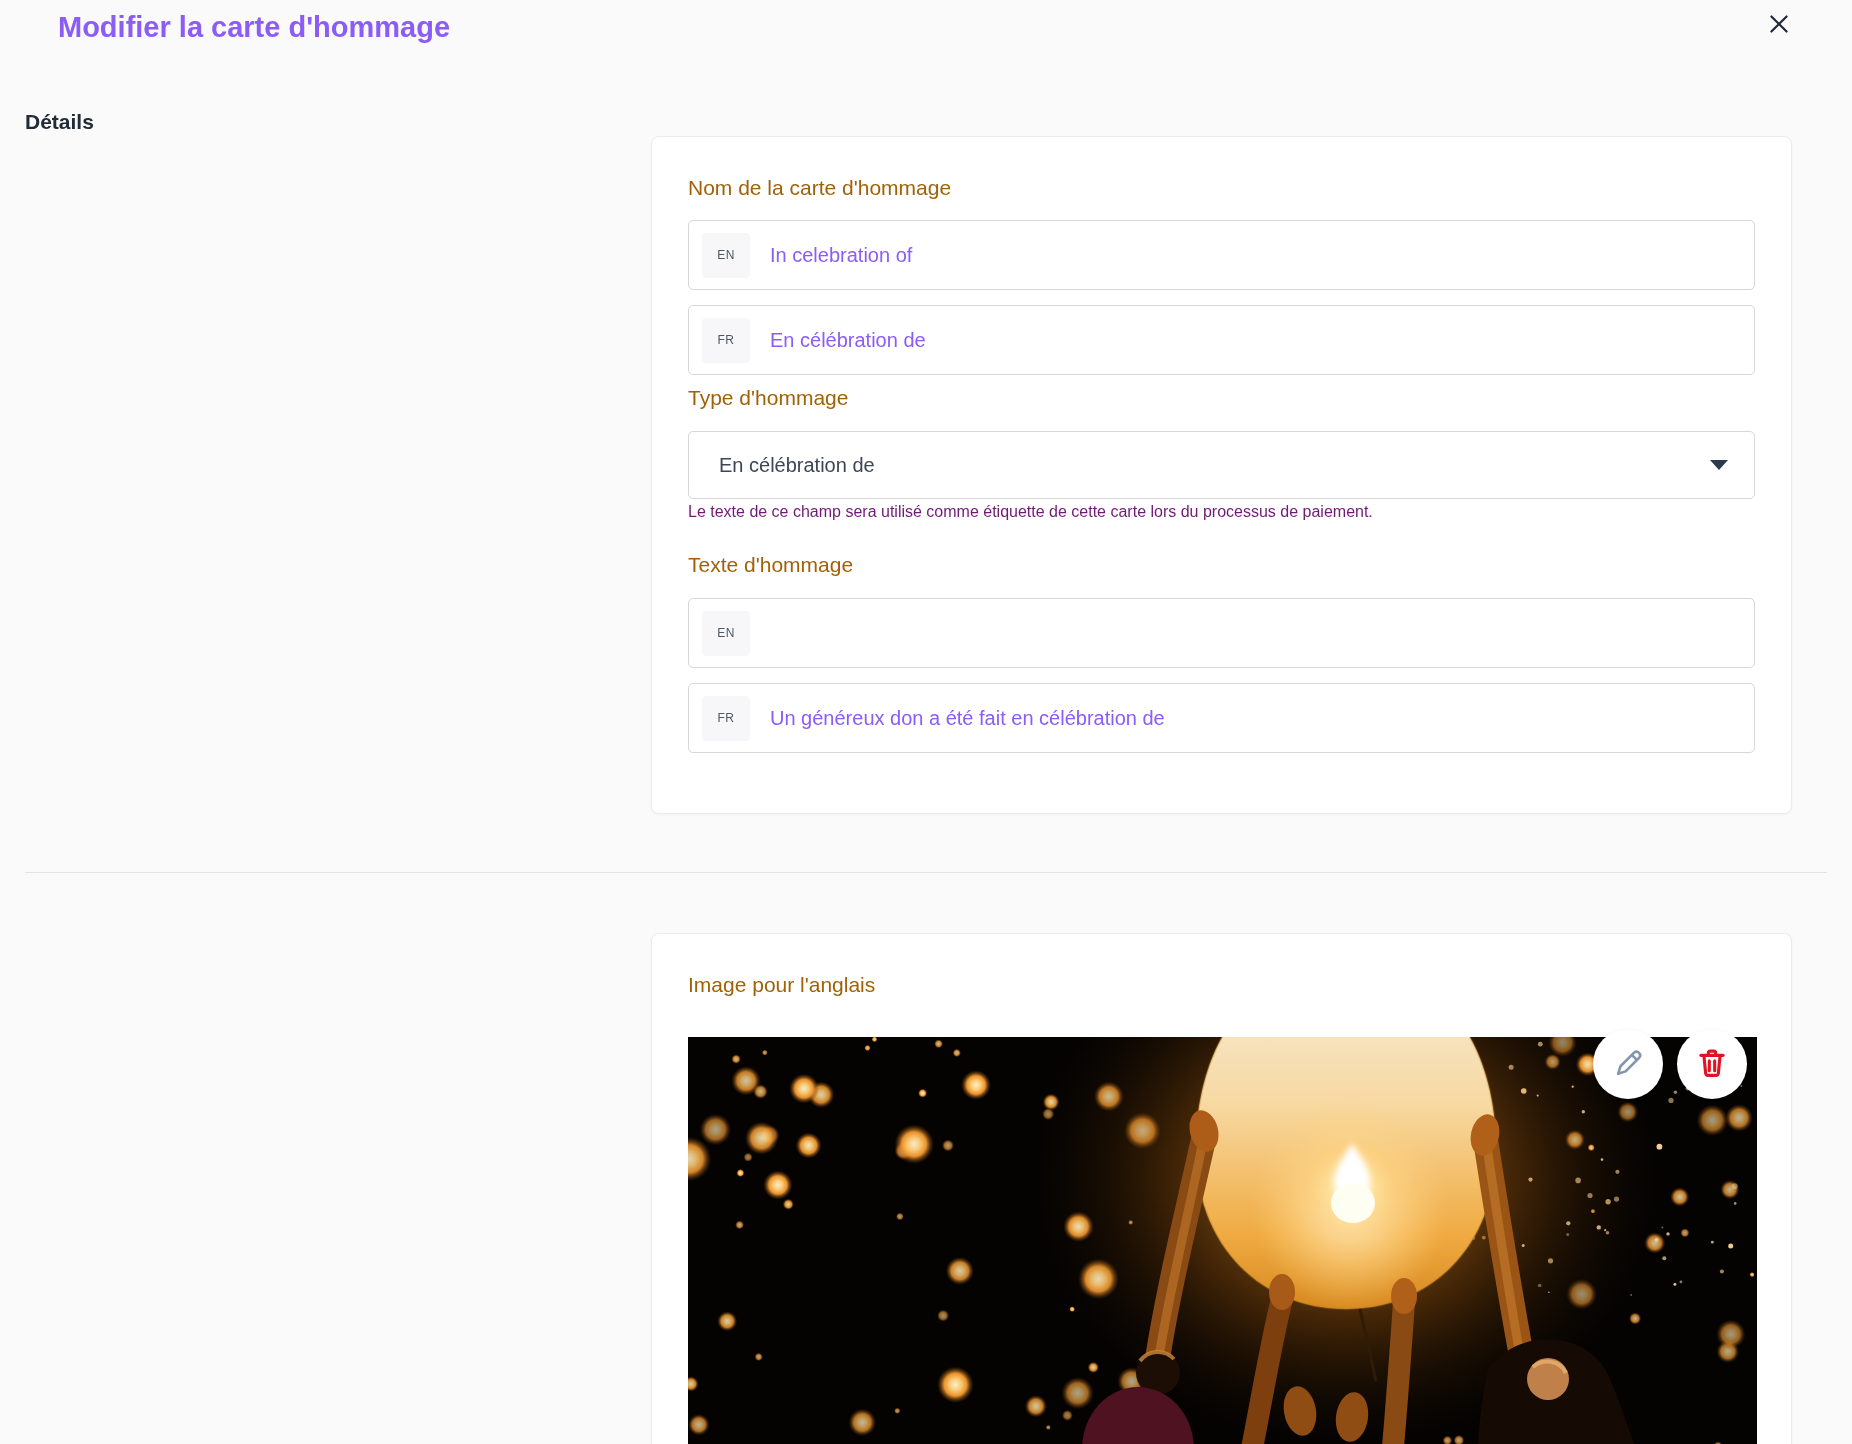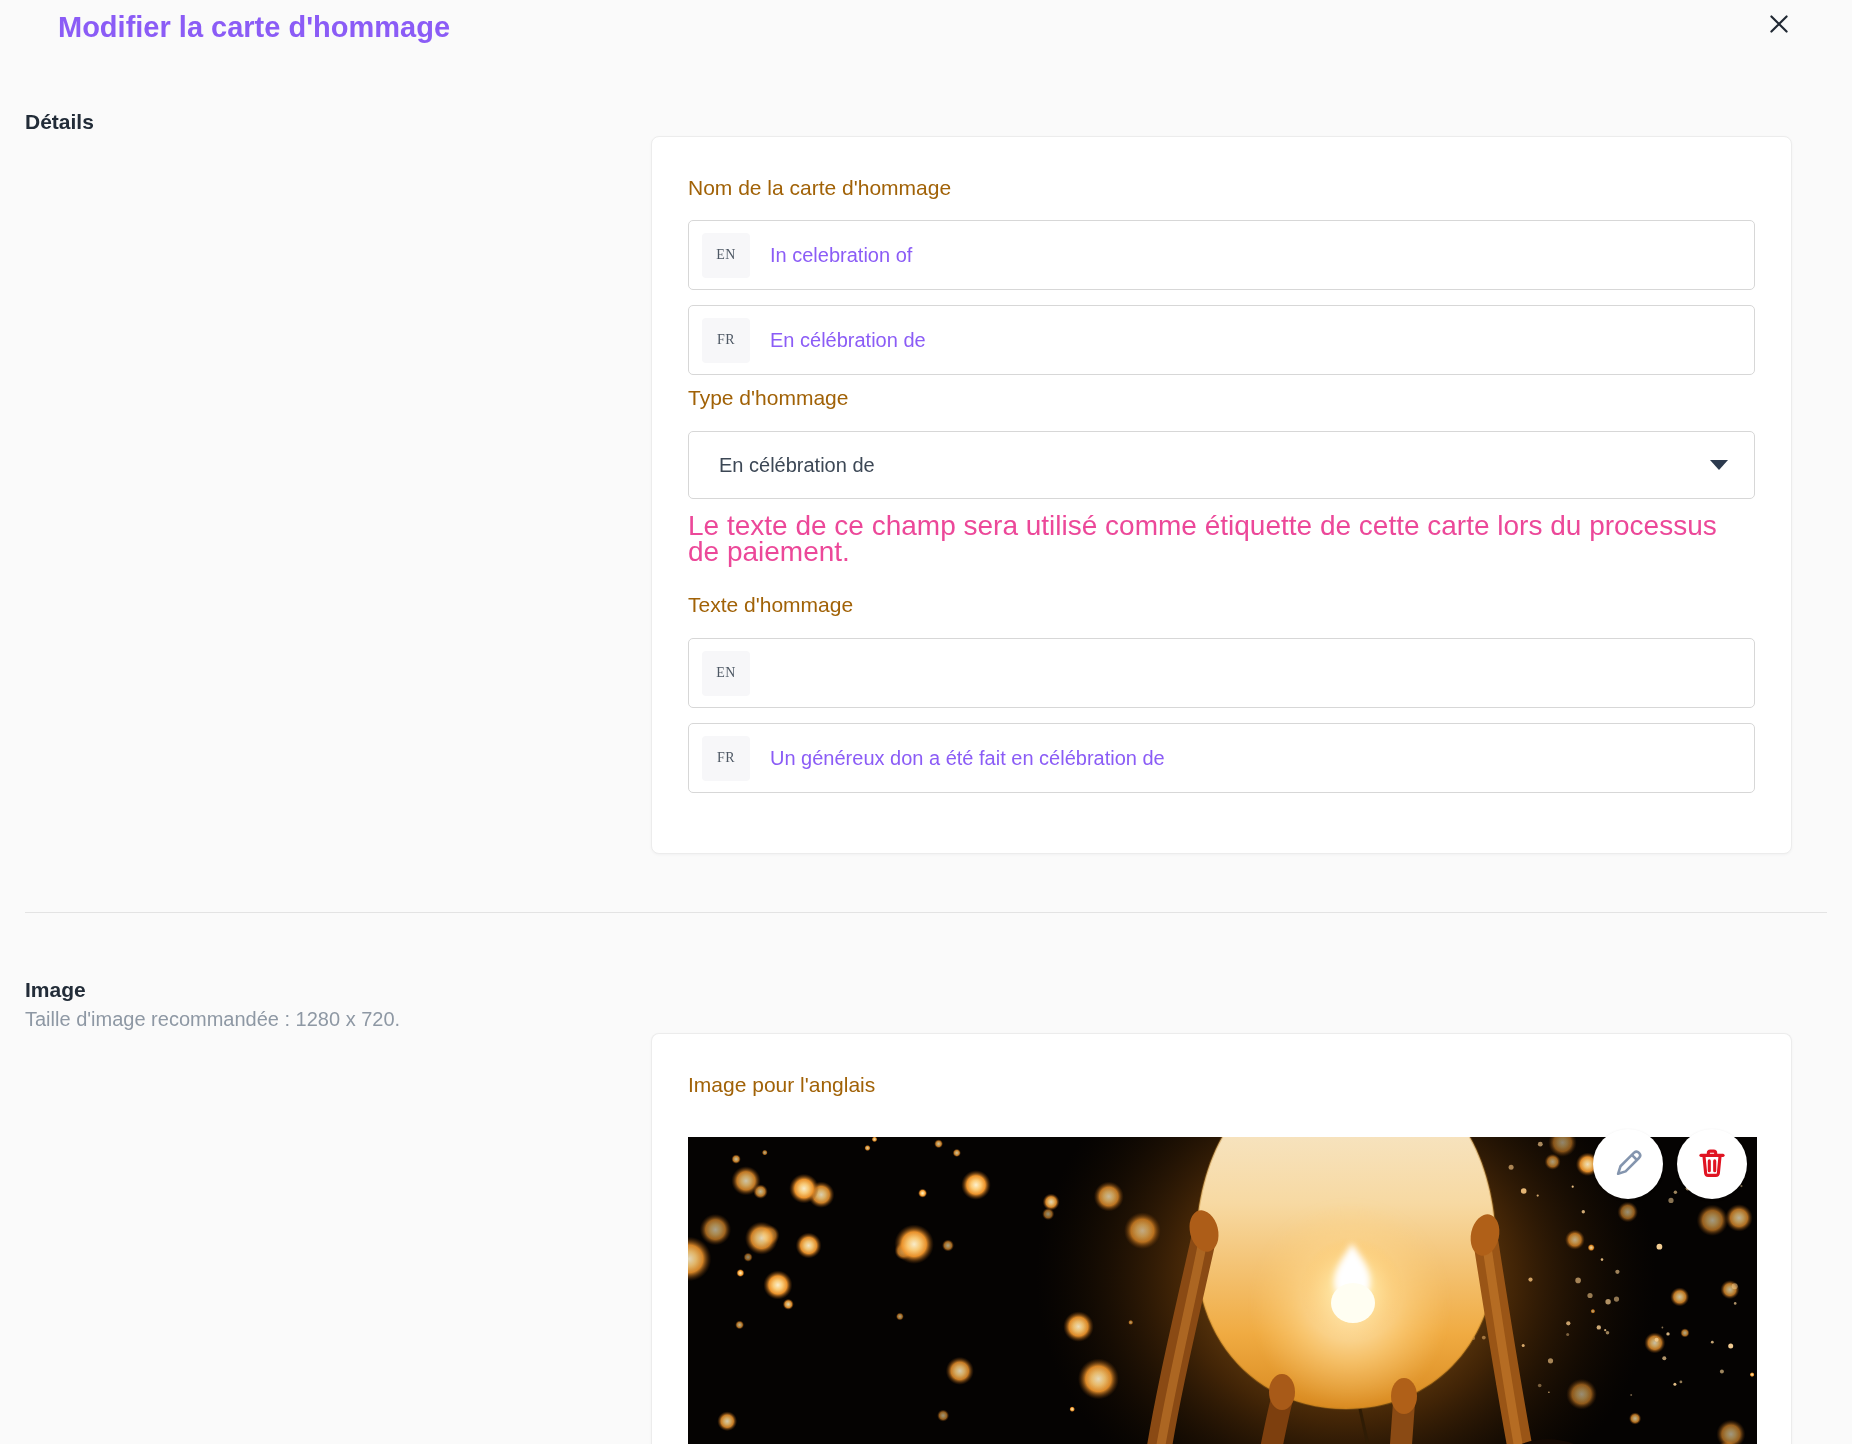--- a/index.html
+++ b/index.html
@@ -37,33 +37,33 @@
   
   .input-row{
     margin-top:17px;height:70px;border:1px solid #d7d7d7;border-radius:5px;background:#fff;
     display:flex;align-items:center;padding:0 16px 0 13px;box-sizing:border-box;
   }
   .input-row + .input-row{margin-top:15px;}
   .mt18{margin-top:18px;}
   .lang-badge{
     flex:0 0 auto;width:48px;height:45px;border-radius:4px;background:#f7f7f9;
     display:flex;align-items:center;justify-content:center;
-    font-size:14px;color:#4e5864;letter-spacing:.5px;font-family:Liberation Serif, serif;
+    font-size:12px;color:#4e5864;letter-spacing:.5px;
   }
   .text-input{
     flex:1 1 auto;border:0;outline:none;background:transparent;margin-left:18px;
     font-family:"Liberation Sans", sans-serif;font-size:20px;color:#8b5cf6;height:40px;
   }
   .select-box{
     margin-top:18px;height:68px;border:1px solid #d7d7d7;border-radius:5px;background:#fff;
     display:flex;align-items:center;padding:0 26px 0 30px;box-sizing:border-box;cursor:pointer;
   }
   .select-value{flex:1 1 auto;font-size:20px;color:#3c4755;}
   .caret{width:0;height:0;border-left:9px solid transparent;border-right:9px solid transparent;border-top:10px solid #2c3a4e;}
-  .helper{margin-top:14px;font-size:28px;color:#ec4899;line-height:26px;}
+  .helper{font-size:16px;color:#701a75;line-height:26px;}
   
   .divider{border:0;border-top:1px solid #e3e3e3;margin:58px 25px 0 25px;}
   .section-image{margin-top:60px;}
   
   .photo-wrap{position:relative;margin-top:37px;width:1069px;height:601px;}
   .photo-wrap svg.photo{display:block;width:1069px;height:601px;background:#050302;}
   .img-action{
     position:absolute;top:-8px;width:70px;height:70px;border-radius:50%;background:#ffffff;border:0;
     display:flex;align-items:center;justify-content:center;cursor:pointer;padding:0;
     box-shadow:0 1px 3px rgba(0,0,0,0.12);
@@ -118,24 +118,20 @@
       <span class="lang-badge">FR</span>
       <input class="text-input" type="text" value="Un généreux don a été fait en célébration de" style="">
     </div>
 
   </div>
 </div>
 
 <hr class="divider">
 
 <div class="section section-image">
-  <div class="section-left pt3">
-    <div class="sec-heading">Image</div>
-    <div class="sec-sub">Taille d'image recommandée : 1280 x 720.</div>
-  </div>
   <div class="card card-image">
     <div class="fld-label">Image pour l'anglais</div>
 
     <div class="photo-wrap">
       <svg class="photo" viewBox="0 0 1069 601" preserveAspectRatio="none">
         <defs>
           <radialGradient id="lanternGlow">
             <stop offset="0%" stop-color="#fff3d0"></stop>
             <stop offset="32%" stop-color="#ffce78"></stop>
             <stop offset="62%" stop-color="#ef952c"></stop>

